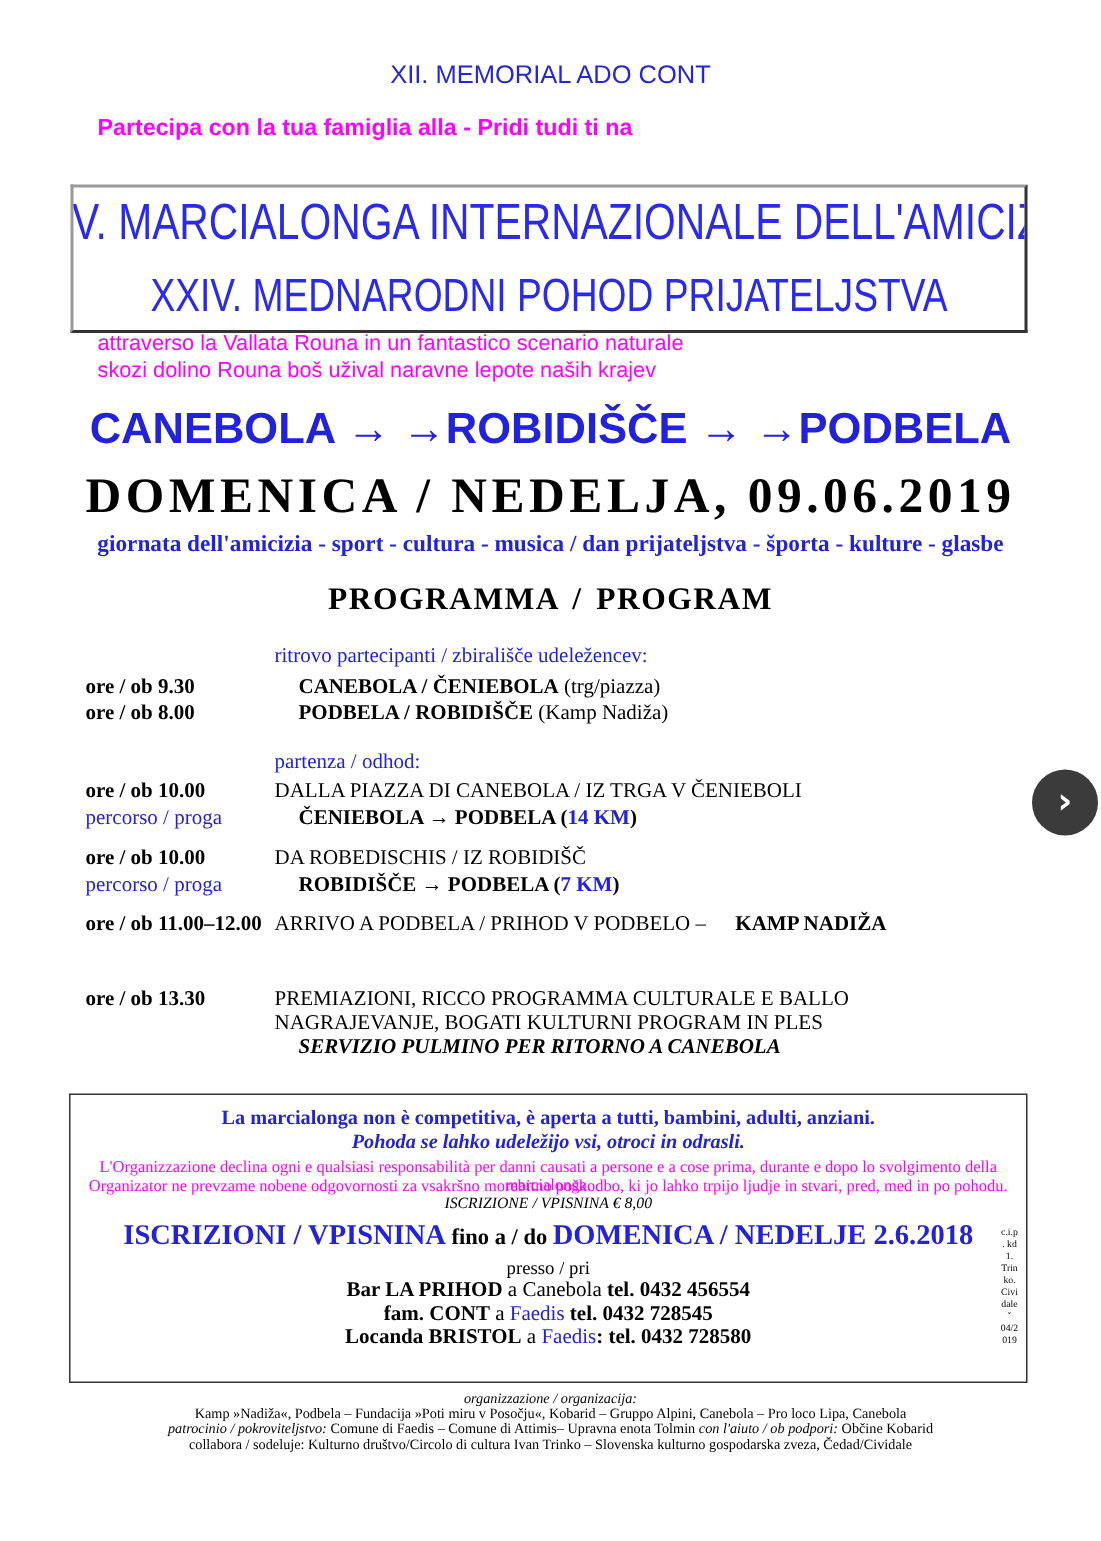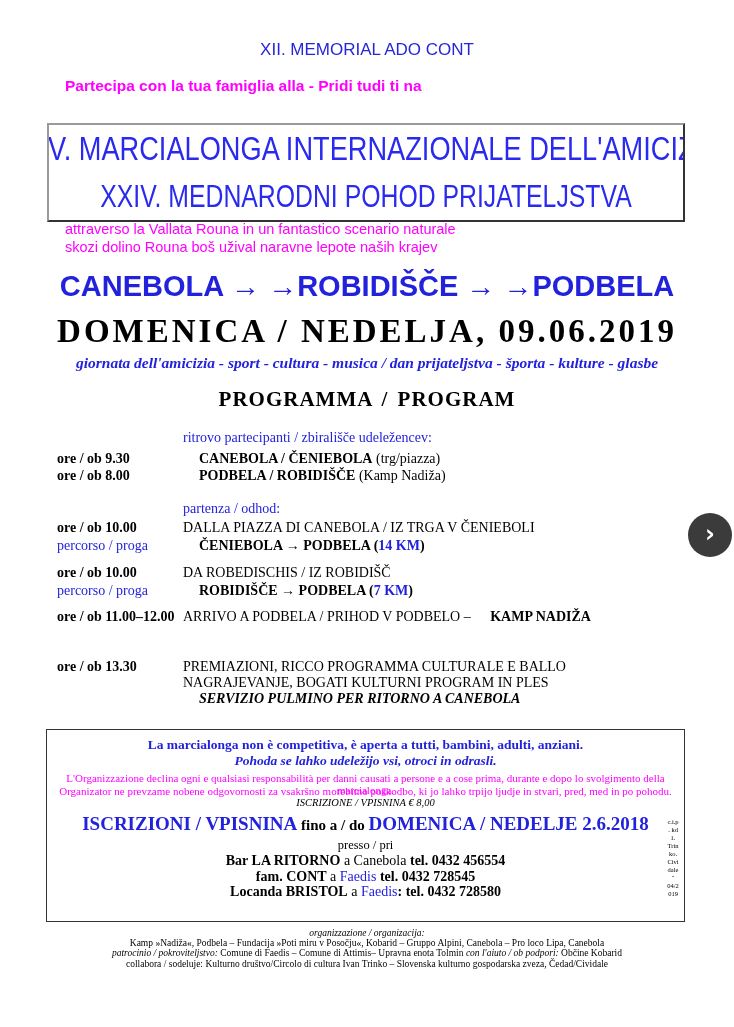--- a/index.html
+++ b/index.html
@@ -27,21 +27,21 @@
     position:absolute; left:50%; white-space:nowrap;
     transform:translateX(-50%) scaleX(0.8); transform-origin:50% 50%;
     font-family:"Liberation Sans", sans-serif; color:#2A2AEE;
   }
   .title-box .l1 { top:4px;  font-size:34px; }
   .title-box .l2 { top:54px; font-size:31px; }
 
   .scenario { top:221px; left:65px; font-size:14.5px; line-height:17.5px; }
   .route { top:270px; font-size:29px; font-weight:bold; }
   .dateline { top:313px; font-size:33px; font-weight:bold; letter-spacing:3px; }
-  .tagline { top:354px; font-size:15.5px; font-style:italic; font-weight:bold; }
+  .tagline { top:354px; font-size:15.5px; font-weight:bold; }
   .prog-title { top:387px; font-size:21px; font-weight:bold; letter-spacing:1px; word-spacing:3px; }
 
   .prog { font-size:14px; }
   .ptime { left:57px; font-weight:bold; }
   .plabel { left:57px; color:#2222DD;text-align:center; }
   .pcontent { left:183px; }
   .phead { left:183px; color:#2222DD; }
   .dist { color:#2222DD; }
   .pasta { font-style:italic; font-size:13.5px; }
 
@@ -140,21 +140,21 @@
   <div class="abs prog pcontent b i" style="top:691px;">SERVIZIO PULMINO PER RITORNO A CANEBOLA</div>
 
   <div class="abs info-box">
     <div class="row open-it">La marcialonga non è competitiva, è aperta a tutti, bambini, adulti, anziani.</div>
     <div class="row open-sl">Pohoda se lahko udeležijo vsi, otroci in odrasli.</div>
     <div class="row disc disc1">L'Organizzazione declina ogni e qualsiasi responsabilità per danni causati a persone e a cose prima, durante e dopo lo svolgimento della marcialonga.</div>
     <div class="row disc disc2">Organizator ne prevzame nobene odgovornosti za vsakršno morebitno poškodbo, ki jo lahko trpijo ljudje in stvari, pred, med in po pohodu.</div>
     <div class="row fee">ISCRIZIONE / VPISNINA € 8,00</div>
     <div class="row reg nowrap"><span>ISCRIZIONI / VPISNINA</span><span class="reg-black"> fino a / do </span><span>DOMENICA / NEDELJE 2.6.2018</span></div>
     <div class="row presso">presso / pri</div>
-    <div class="row contact c1"><span class="nm">Bar LA RITORNO</span><span> a </span><span>Canebola</span><span class="tel"> tel. 0432 456554</span></div>
+    <div class="row contact c1"><span class="nm">Bar LA PRIHOD</span><span> a </span><span>Canebola</span><span class="tel"> tel. 0432 456554</span></div>
     <div class="row contact c2"><span class="nm">fam. CONT</span><span> a </span><span class="place-blue">Faedis</span><span class="tel"> tel. 0432 728545</span></div>
     <div class="row contact c3"><span class="nm">Locanda BRISTOL</span><span> a </span><span class="place-blue">Faedis</span><span class="tel">: tel. 0432 728580</span></div>
     <div class="imprint">
       <div>c.i.p</div>
       <div>. kd</div>
       <div>1.</div>
       <div>Trin</div>
       <div>ko.</div>
       <div>Civi</div>
       <div>dale</div>

